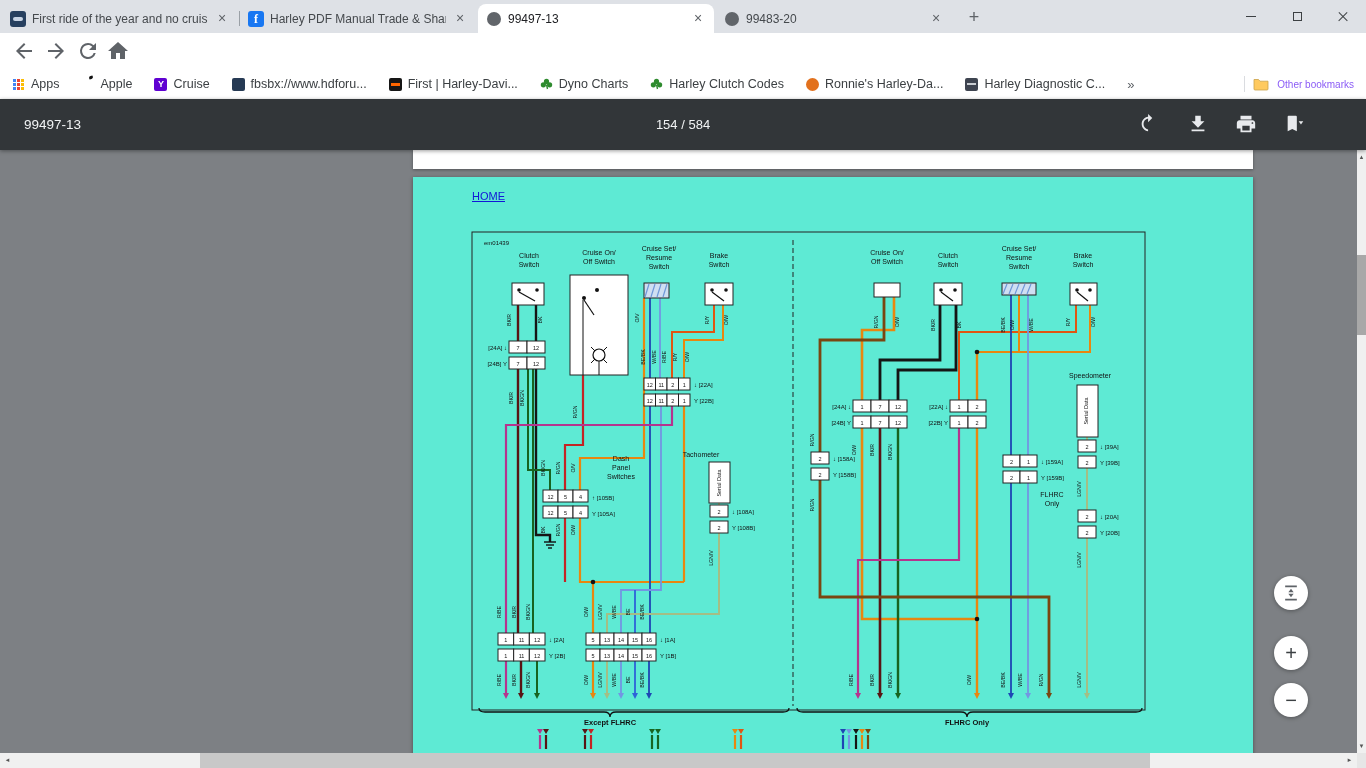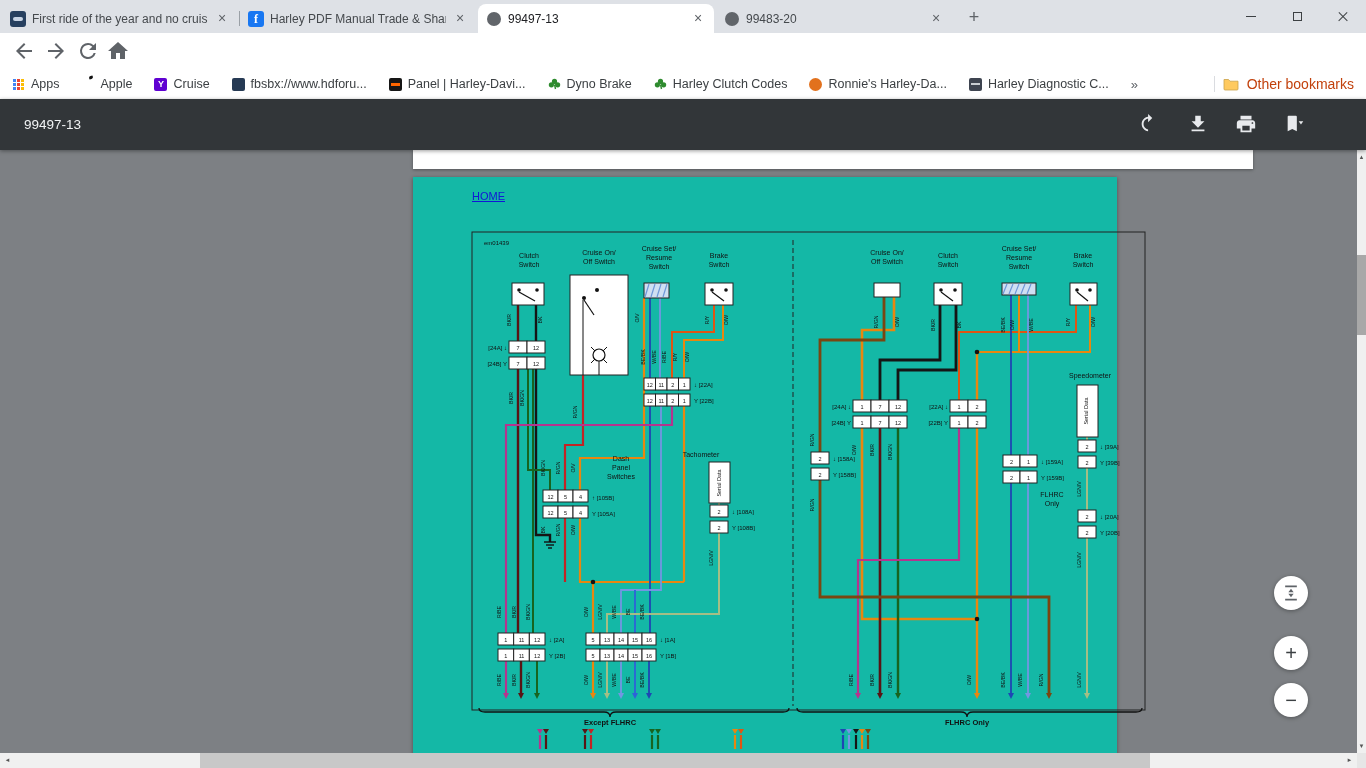--- a/index.html
+++ b/index.html
@@ -58,21 +58,21 @@
   .bm-right{margin-left:auto;display:flex;align-items:center;gap:8px}
   .bm-div{width:1px;height:16px;background:#dadce0}
   
   .pdfbar{position:absolute;top:99px;left:0;right:0;height:51px;background:#323639;color:#f1f3f4;box-shadow:0 1px 4px rgba(0,0,0,.4);z-index:3}
   .pdf-title{position:absolute;left:24px;top:18px;font-size:13.5px}
   .pdf-pager{position:absolute;left:0;right:0;top:18px;text-align:center;font-size:13px}
   .pdf-ic{position:absolute;top:14px;width:22px;height:22px}
   
   .content{position:absolute;top:150px;left:0;right:0;bottom:0;background:#7d8084}
   .prevpage{position:absolute;left:413px;top:0;width:840px;height:19px;background:#fff;box-shadow:0 1px 3px rgba(0,0,0,.35)}
-  .page{position:absolute;left:413px;top:27px;width:704px;height:591px;background:#14b8a6;box-shadow:0 1px 4px rgba(0,0,0,.4)}
+  .page{position:absolute;left:413px;top:27px;width:840px;height:591px;background:#5eead4;box-shadow:0 1px 4px rgba(0,0,0,.4)}
   .home-link{position:absolute;left:59px;top:13px;font-size:11px;color:#1216d6;text-decoration:underline}
   #wd{position:absolute;left:0;top:0;width:840px;height:591px;font-family:"Liberation Sans",sans-serif}
   .zoombtn{position:absolute;left:1274px;width:34px;height:34px;border-radius:50%;background:#fff;box-shadow:0 1px 4px rgba(0,0,0,.35);display:flex;align-items:center;justify-content:center;color:#3c4043;font-size:20px;z-index:2}
   .vsb{position:absolute;right:0;top:0;width:9px;bottom:15px;background:#f0f0f0}
   .vsb-thumb{position:absolute;top:105px;left:0;width:9px;height:80px;background:#a8a8a8}
   .sb-arrow{position:absolute;font-size:6px;color:#555;text-align:center;background:#f0f0f0}
   .hsb{position:absolute;left:0;right:9px;bottom:0;height:15px;background:#f0f0f0}
   .hsb-thumb{position:absolute;left:200px;width:950px;top:0;height:15px;background:#c8c8c8}
   .corner{position:absolute;right:0;bottom:0;width:9px;height:15px;background:#e6e6e6}
 </style>
@@ -181,30 +181,30 @@
     <span class="bm">
         <span class="bmi bmi-yahoo"></span>
         <span>Cruise</span>
       </span>
     <span class="bm">
         <span class="bmi bmi-dark"></span>
         <span>fbsbx://www.hdforu...</span>
       </span>
     <span class="bm">
         <span class="bmi bmi-hd"></span>
-        <span>Panel | Harley-Davi...</span>
+        <span>First | Harley-Davi...</span>
       </span>
     <span class="bm">
         <svg class="bmi" viewBox="0 0 13 13">
           <circle cx="6.5" cy="3.4" r="2.6" fill="#2e8b2e"></circle>
           <circle cx="3.4" cy="6.8" r="2.6" fill="#2e8b2e"></circle>
           <circle cx="9.6" cy="6.8" r="2.6" fill="#2e8b2e"></circle>
           <path d="M6.5 6.5 7.5 11" stroke="#2e8b2e" stroke-width="1.4" fill="none"></path>
         </svg>
-        <span>Dyno Brake</span>
+        <span>Dyno Charts</span>
       </span>
     <span class="bm">
         <svg class="bmi" viewBox="0 0 13 13">
           <circle cx="6.5" cy="3.4" r="2.6" fill="#2e8b2e"></circle>
           <circle cx="3.4" cy="6.8" r="2.6" fill="#2e8b2e"></circle>
           <circle cx="9.6" cy="6.8" r="2.6" fill="#2e8b2e"></circle>
           <path d="M6.5 6.5 7.5 11" stroke="#2e8b2e" stroke-width="1.4" fill="none"></path>
         </svg>
         <span>Harley Clutch Codes</span>
       </span>
@@ -215,26 +215,27 @@
     <span class="bm">
         <span class="bmi bmi-diag"></span>
         <span>Harley Diagnostic C...</span>
       </span>
     <span class="overflow-chevron">»</span>
     <span class="bm-right">
       <span class="bm-div"></span>
       <svg width="16" height="14" viewBox="0 0 16 14">
           <path fill="#ffca5f" stroke="#caa24a" stroke-width="0.8" d="M1 2.5h4.5L7 4.2h8V12a1 1 0 0 1-1 1H2a1 1 0 0 1-1-1V2.5z"></path>
         </svg>
-      <span style="font-size:14px;color:#c2410c">Other bookmarks</span>
+      <span style="font-size:10px;color:#8b5cf6">Other bookmarks</span>
     </span>
   </div>
 
   <div class="pdfbar">
     <span class="pdf-title">99497-13</span>
+    <span class="pdf-pager">154 / 584</span>
     <svg class="pdf-ic" style="left:1138px" viewBox="0 0 24 24">
         <path fill="#e8eaed" d="M15.55 5.55 11 1v3.07C7.06 4.56 4 7.92 4 12s3.05 7.44 7 7.93v-2.02c-2.84-.48-5-2.94-5-5.91s2.16-5.43 5-5.91V10l4.55-4.45z"></path>
       </svg>
     <svg class="pdf-ic" style="left:1187px" viewBox="0 0 24 24">
         <path fill="#e8eaed" d="M19 9h-4V3H9v6H5l7 7 7-7zM5 18v2h14v-2H5z"></path>
       </svg>
     <svg class="pdf-ic" style="left:1235px" viewBox="0 0 24 24">
         <path fill="#e8eaed" d="M19 8H5c-1.66 0-3 1.34-3 3v6h4v4h12v-4h4v-6c0-1.66-1.34-3-3-3zm-3 11H8v-5h8v5zm3-7c-.55 0-1-.45-1-1s.45-1 1-1 1 .45 1 1-.45 1-1 1zM18 3H6v4h12V3z"></path>
       </svg>
     <svg class="pdf-ic" style="left:1284px" viewBox="0 0 24 24">

